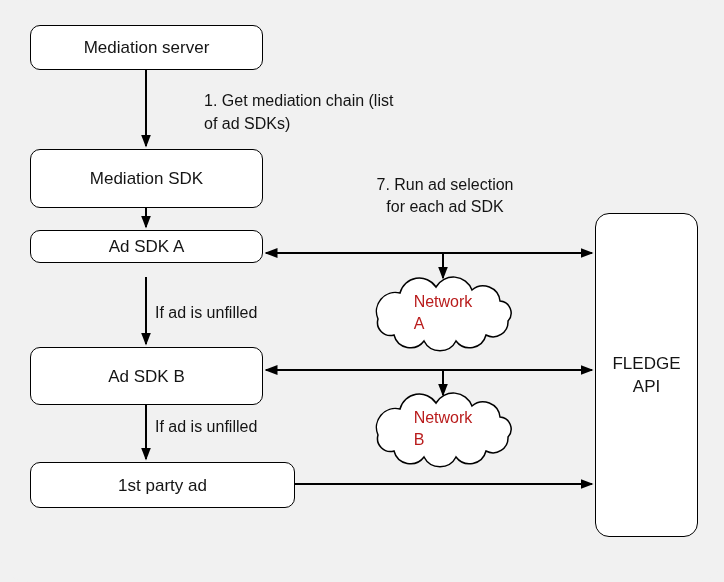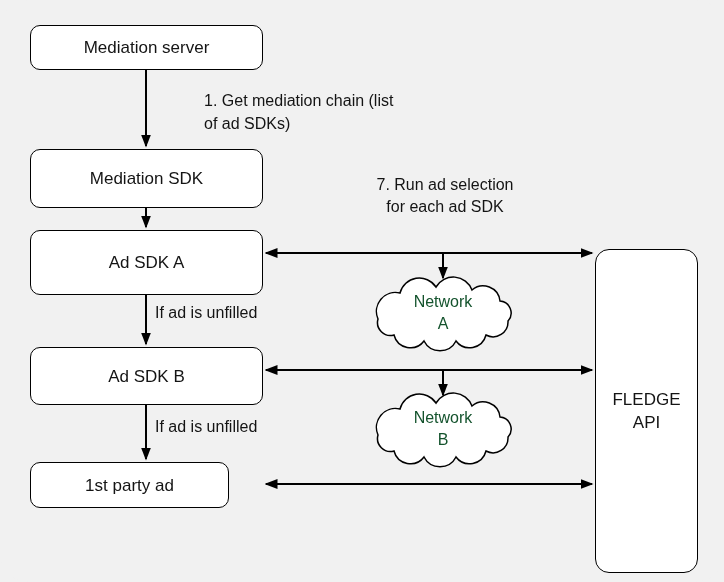--- a/index.html
+++ b/index.html
@@ -51,25 +51,25 @@
     font-size: 16px;
     line-height: 23px;
     white-space: pre-line;
     color: #141414;
   }
   .cloud-label {
     position: absolute;
     display: flex;
     align-items: center;
     justify-content: center;
-    text-align: center;
+    text-align: left;
     font-size: 16px;
     line-height: 22px;
     white-space: pre-line;
-    color: #14532d;
+    color: #b91c1c;
   }
 </style>
 </head>
 <body>
 
 <div class="canvas">
 
   <svg class="layer" width="724" height="582" viewBox="0 0 724 582">
     <defs>
       <marker id="ah" viewBox="0 0 13 10" markerWidth="13" markerHeight="10" refX="11.5" refY="5" orient="auto-start-reverse" markerUnits="userSpaceOnUse">
@@ -94,27 +94,27 @@
     </g>
     <g transform="translate(372,397)">
       <path class="cloud" d="M6,38 A19,19 0 0 1 28,12 A20,20 0 0 1 64,6 A20,20 0 0 1 100,9 A17,17 0 0 1 128,20 A12,12 0 0 1 136,40 A15,15 0 0 1 114,54 A17,17 0 0 1 84,60 A18,18 0 0 1 52,60 A17,17 0 0 1 22,54 A13,13 0 0 1 6,38 Z"></path>
     </g>
   </svg>
 
   <div class="box" style="left:30px; top:25px; width:233px; height:45px;">Mediation server</div>
 
   <div class="box" style="left:30px; top:149px; width:233px; height:59px;">Mediation SDK</div>
 
-  <div class="box" style="left:30px; top:230px; width:233px; height:65px;">Ad SDK A</div>
+  <div class="box" style="left:30px; top:230px; width:233px; height:33px;">Ad SDK A</div>
 
   <div class="box" style="left:30px; top:347px; width:233px; height:58px;">Ad SDK B</div>
 
-  <div class="box" style="left:30px; top:462px; width:199px; height:46px;">1st party ad</div>
+  <div class="box" style="left:30px; top:462px; width:265px; height:46px;">1st party ad</div>
 
-  <div class="box" style="left:595px; top:213px; width:103px; height:324px; border-radius:14px;margin-top:36px;">FLEDGE
+  <div class="box" style="left:595px; top:213px; width:103px; height:324px; border-radius:14px;">FLEDGE
 API</div>
 
   <div class="cloud-label" style="left:374px; top:283px; width:138px; height:60px;">Network
 A</div>
 
   <div class="cloud-label" style="left:374px; top:399px; width:138px; height:60px;">Network
 B</div>
 
   <div class="note" style="left:166px; top:89px;margin-left:38px;">1. Get mediation chain (list
 of ad SDKs)</div>

